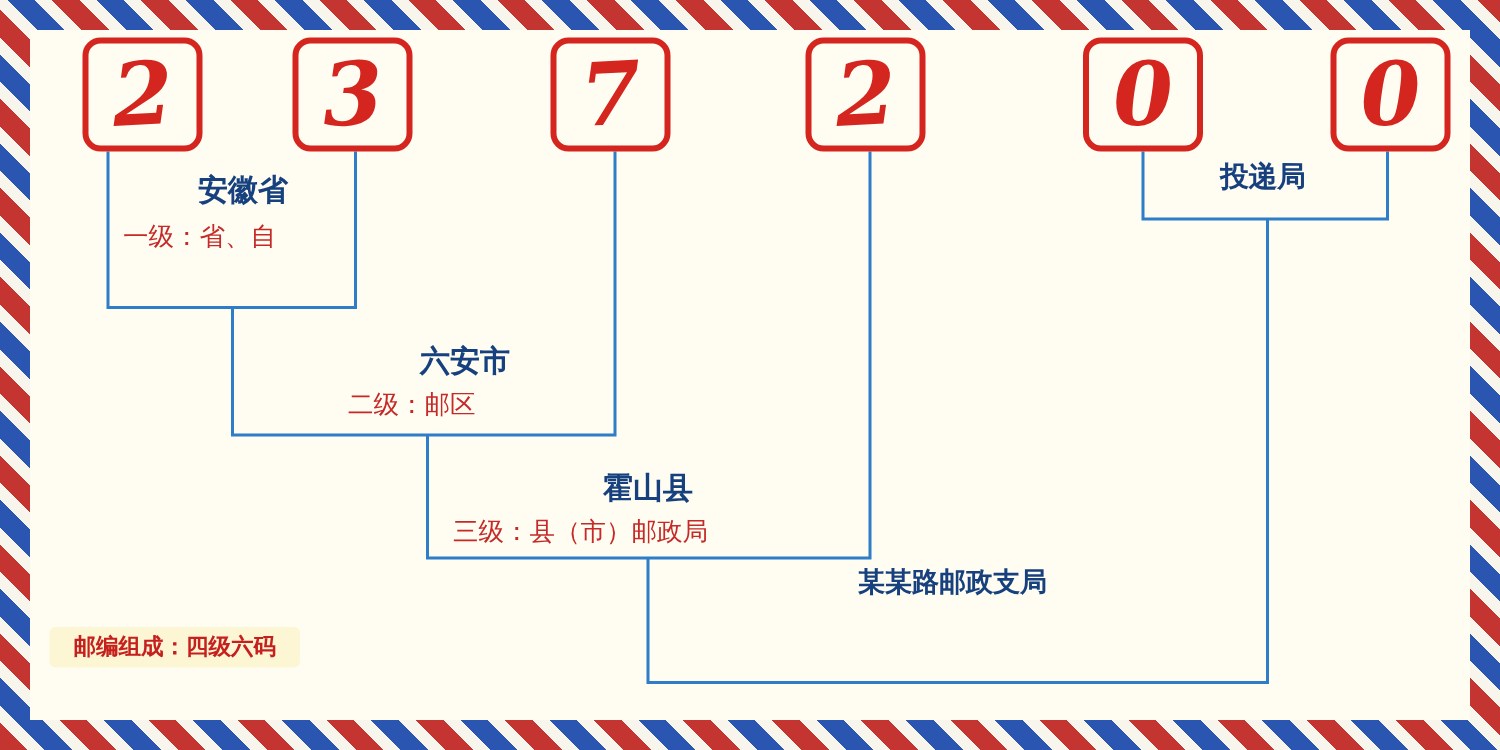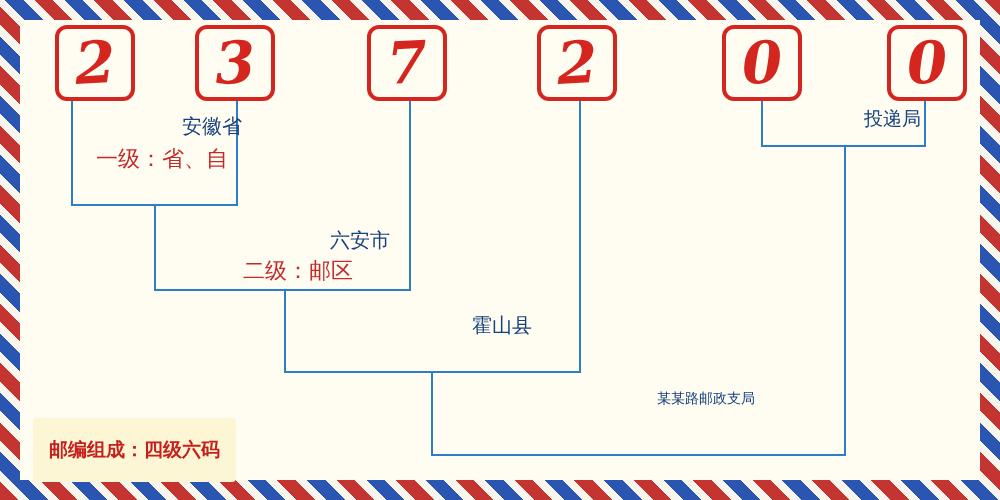--- a/index.html
+++ b/index.html
@@ -23,32 +23,32 @@
     box-sizing:border-box;
   }
   .digit{
     font-family:"DejaVu Serif", serif;
     font-weight:bold;font-style:italic;
     font-size:58px;color:#d5251f;line-height:1;
     transform:rotate(-3deg);
   }
   .connectors{position:absolute;left:0;top:0;}
   .place{
-    position:absolute;color:#16407e;font-weight:normal;
-    font-size:20px;text-align:right;line-height:1.2;
+    position:absolute;color:#16407e;font-weight:bold;
+    font-size:20px;text-align:center;line-height:1.2;
   }
   .desc{
-    position:absolute;color:#c52a28;font-size:22px;
-    text-align:center;line-height:25px;white-space:nowrap;
+    position:absolute;color:#c52a28;font-size:17px;
+    text-align:left;line-height:25px;white-space:nowrap;
   }
   .desc.wrap2{white-space:normal;}
   .badge{
     position:absolute;left:33px;top:418px;
     background:#fcf6d4;color:#c5201d;font-weight:bold;
-    font-size:19px;padding:19px 16px;border-radius:4px;
+    font-size:15px;padding:4px 16px;border-radius:4px;
   }
 </style>
 </head>
 <body>
 
 <div class="envelope">
   <div class="inner-bg"></div>
 
   <svg class="connectors" width="1000" height="500" viewBox="0 0 1000 500">
     <polyline points="72,101 72,205 237,205 237,101" fill="none" stroke="#2e7dc8" stroke-width="2"></polyline>
@@ -76,22 +76,23 @@
   <div class="digit-box" style="left:887px">
     <span class="digit">0</span>
   </div>
 
   <div class="place" style="left:82px;top:114px;width:160px">安徽省</div>
   <div class="desc wrap2" style="left:82px;top:146px;width:160px">
     <div>一级：省、自</div>
   </div>
 
   <div class="place" style="left:230px;top:228px;width:160px">六安市</div>
-  <div class="desc" style="left:218px;top:258px;width:160px">二级：邮区</div>
+  <div class="desc" style="left:232px;top:258px;width:160px">二级：邮区</div>
 
   <div class="place" style="left:332px;top:313px;width:200px">霍山县</div>
+  <div class="desc" style="left:302px;top:343px;width:260px">三级：县（市）邮政局</div>
 
-  <div class="place" style="left:515px;top:390px;width:240px;font-size:14px">某某路邮政支局</div>
+  <div class="place" style="left:515px;top:378px;width:240px;font-size:18px">某某路邮政支局</div>
 
   <div class="place" style="left:763px;top:107px;width:158px;font-size:19px">投递局</div>
 
   <div class="badge">邮编组成：四级六码</div>
 </div>
 
 </body></html>

